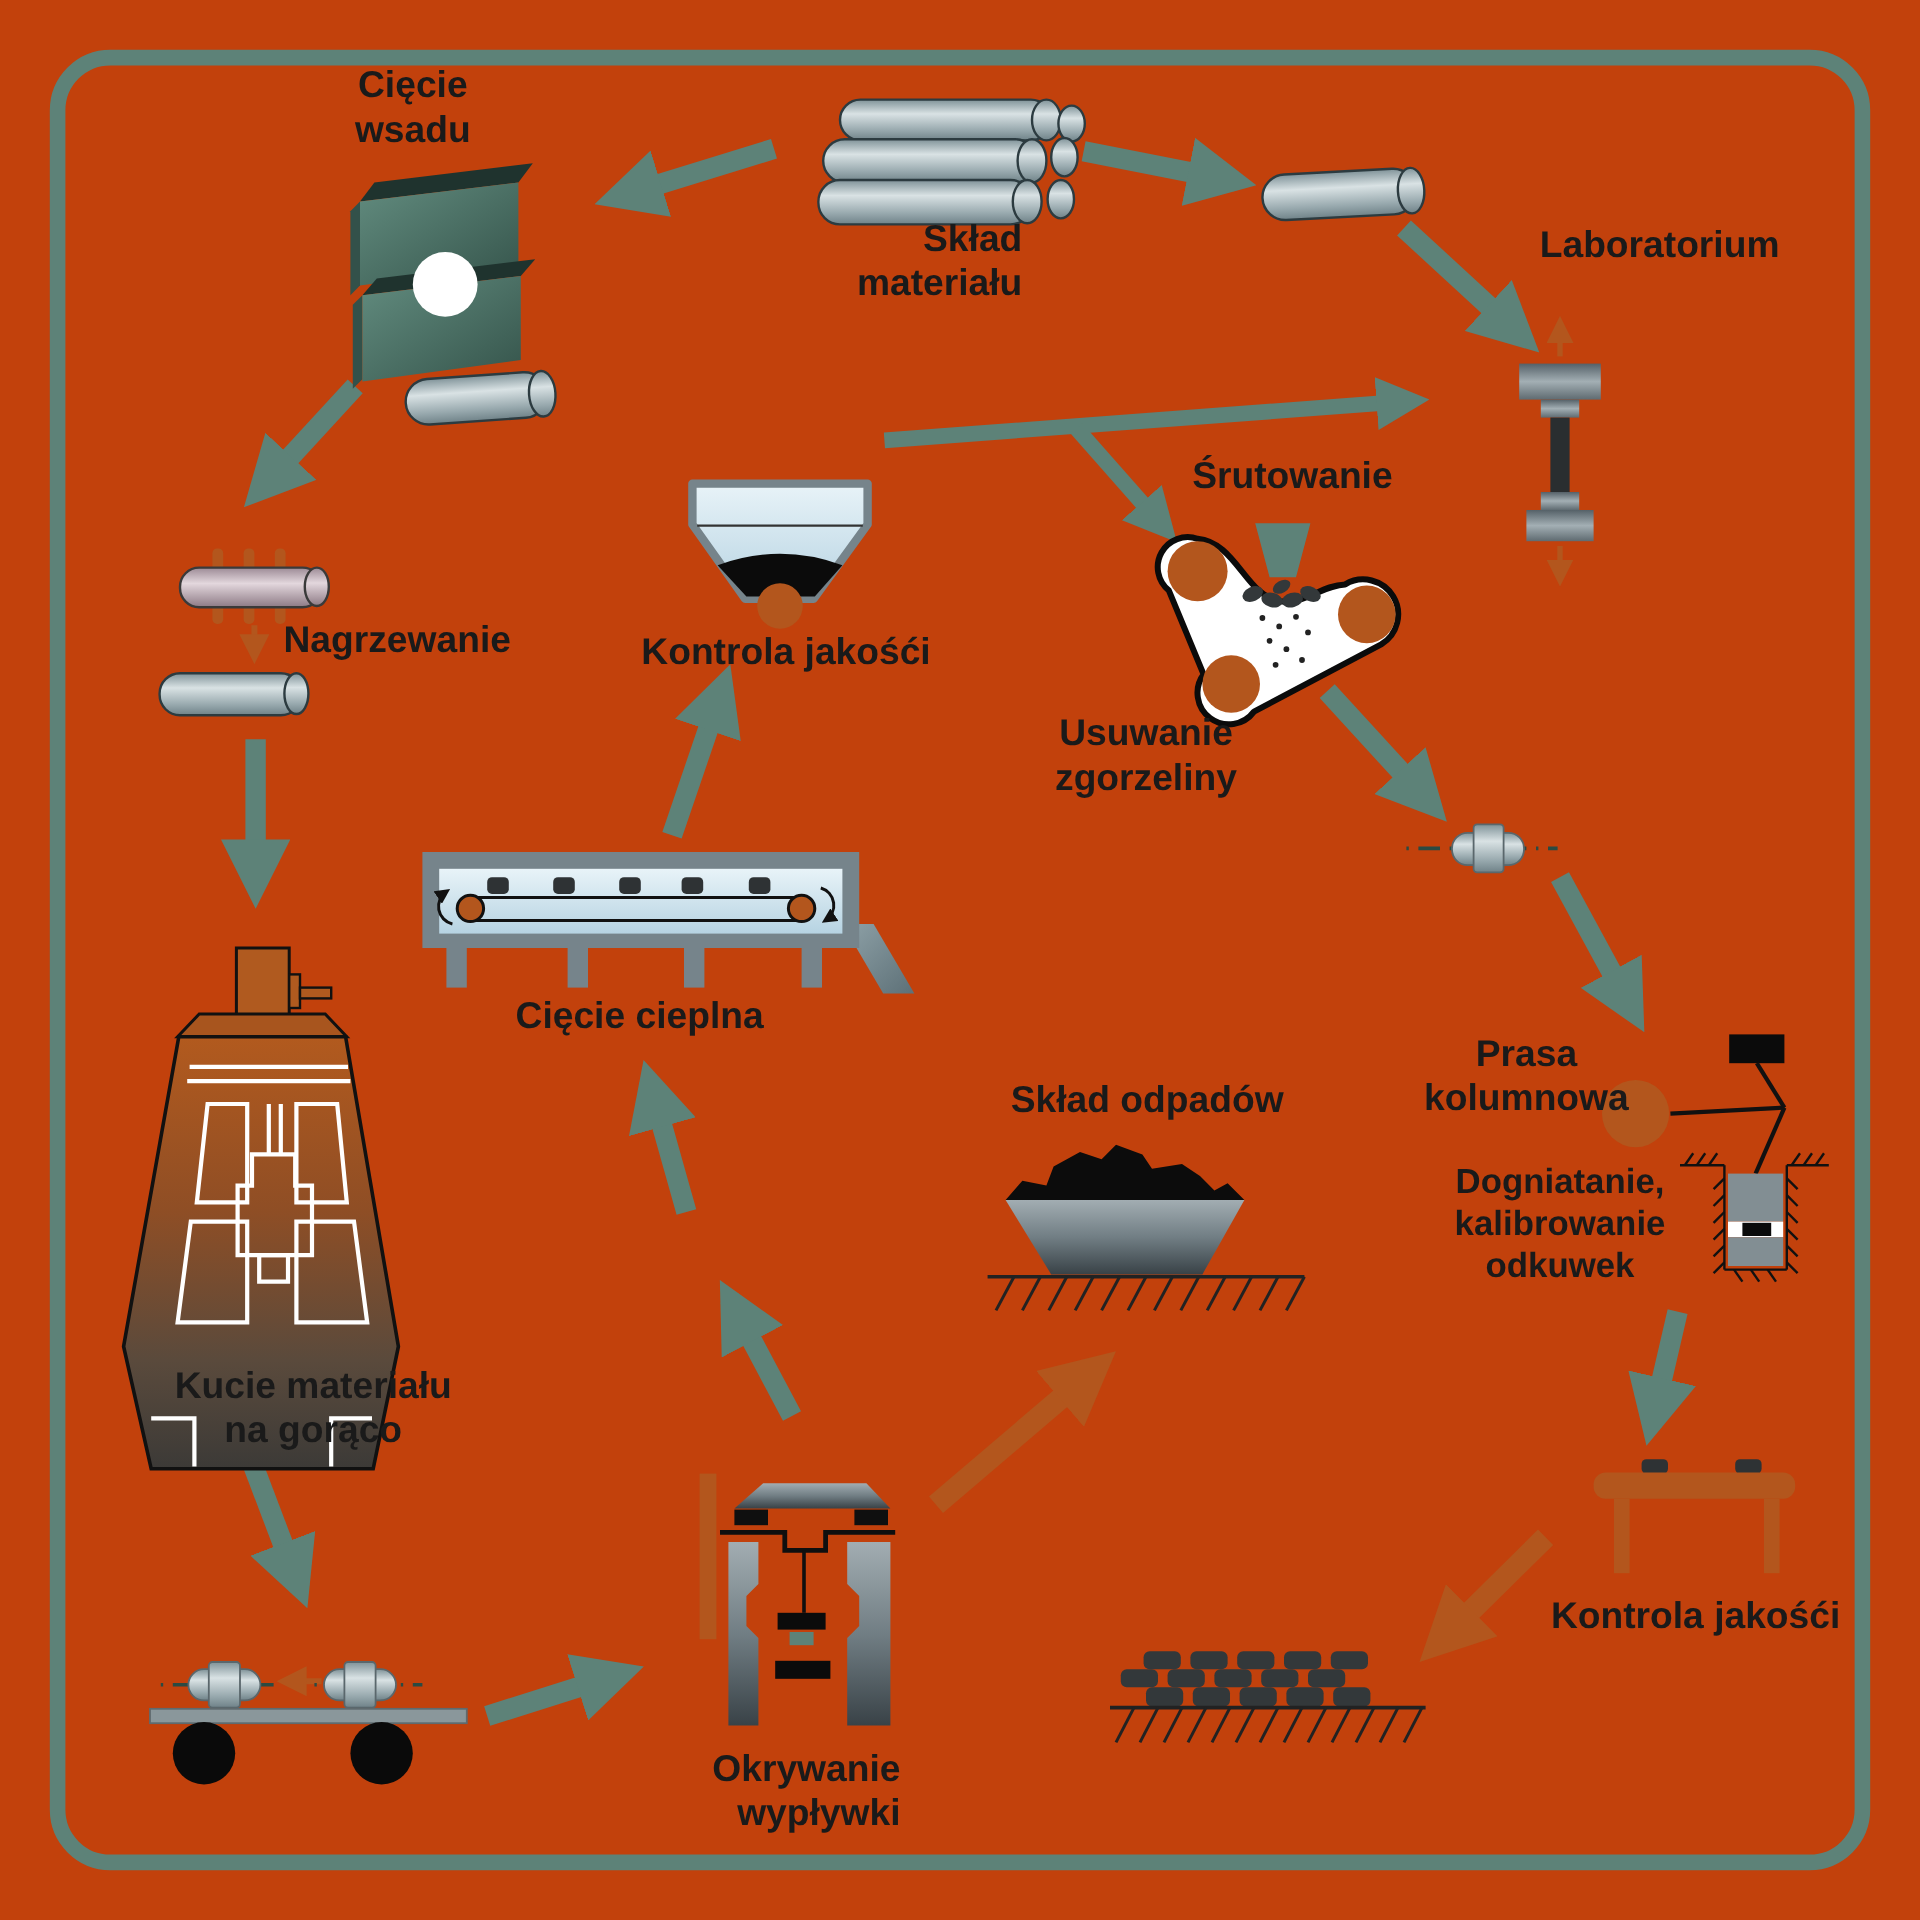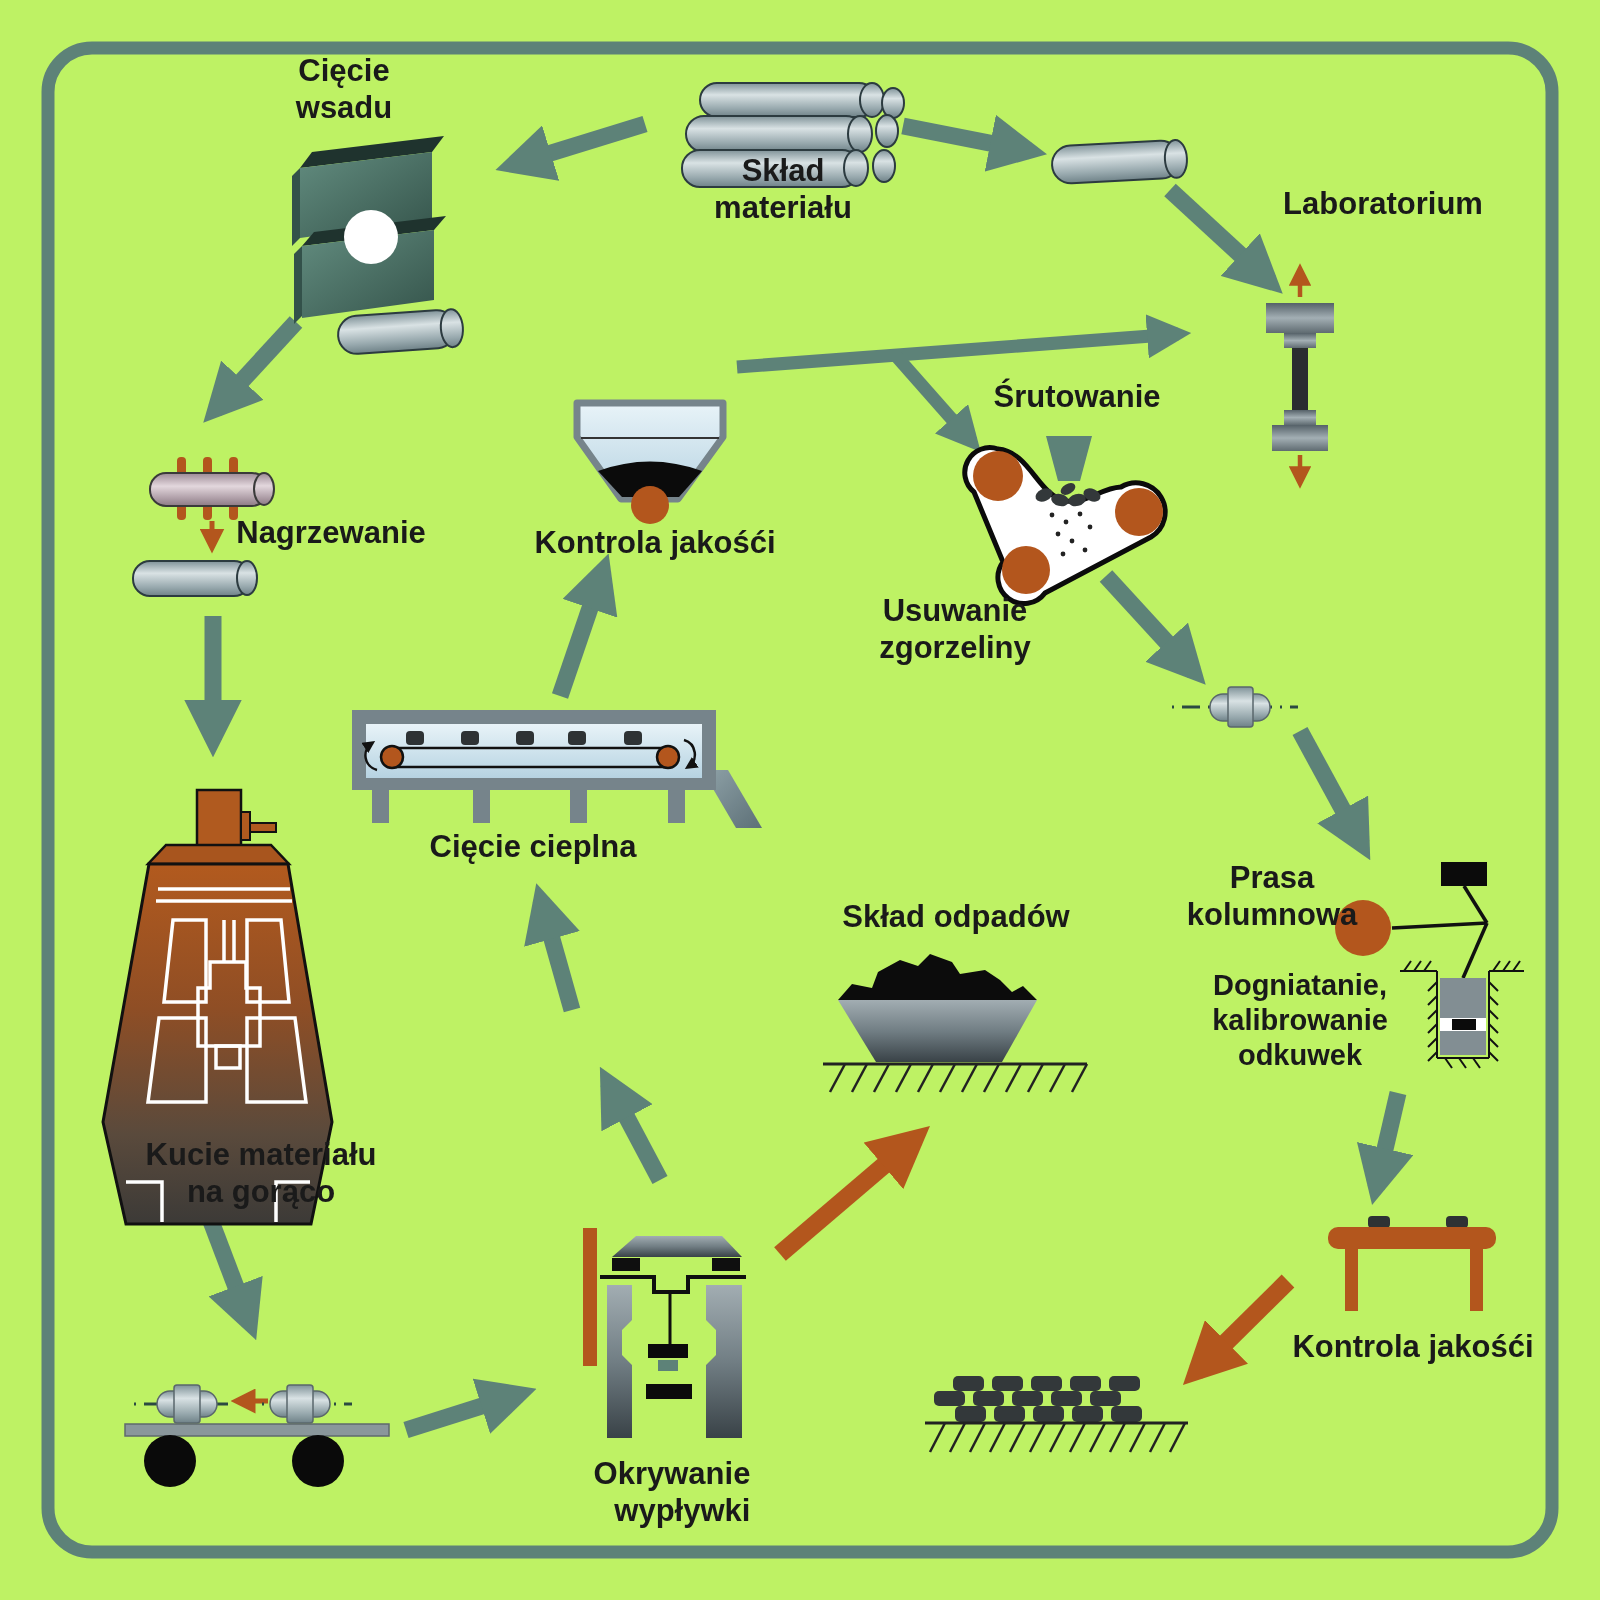--- a/index.html
+++ b/index.html
@@ -2,21 +2,21 @@
 <html style="--green: #5d8278; --orange: #b3561d; --border: #5d8278; --text: #1a1a1a;"><head>
 <meta charset="utf-8">
 <style>
   :root{
     --green:#5d8278;
     --orange:#b3561d;
     --text:#1a1a1a;
     --border:#5d8278;
   }
   html,body{margin:0;padding:0;background:#fff;}
-  #app{position:relative;width:1600px;height:1600px;background:#bef264;overflow:hidden;
+  #app{position:relative;width:1600px;height:1600px;background:#c2410c;overflow:hidden;
        font-family:"Liberation Sans",sans-serif;}
   svg{position:absolute;left:0;top:0;}
   .lbl{position:absolute;transform:translateX(-50%);text-align:center;font-weight:bold;
        font-size:31px;line-height:37px;color:var(--text);white-space:nowrap;}
   .ag{stroke:var(--green);fill:none;}
   .ao{stroke:var(--orange);fill:none;}
   .fg{fill:var(--green);}
   .fo{fill:var(--orange);}
 </style>
 </head>
@@ -383,21 +383,21 @@
           <line x1="1165" y1="1423" x2="1150" y2="1452"></line>
       <line x1="1185" y1="1423" x2="1170" y2="1452"></line>
     </g>
   </g>
 </svg>
 
 <div class="lbl" style="left:344px;top:52px;">
   <div>Cięcie</div>
   <div>wsadu</div>
 </div>
-<div class="lbl" style="left:783px;top:152px;">
+<div class="lbl" style="left:783px;top:180px;text-align:right;">
   <div>Skład</div>
   <div>materiału</div>
 </div>
 <div class="lbl" style="left:1383px;top:185px;">
   <div>Laboratorium</div>
 </div>
 <div class="lbl" style="left:331px;top:514px;">
   <div>Nagrzewanie</div>
 </div>
 <div class="lbl" style="left:655px;top:524px;">

